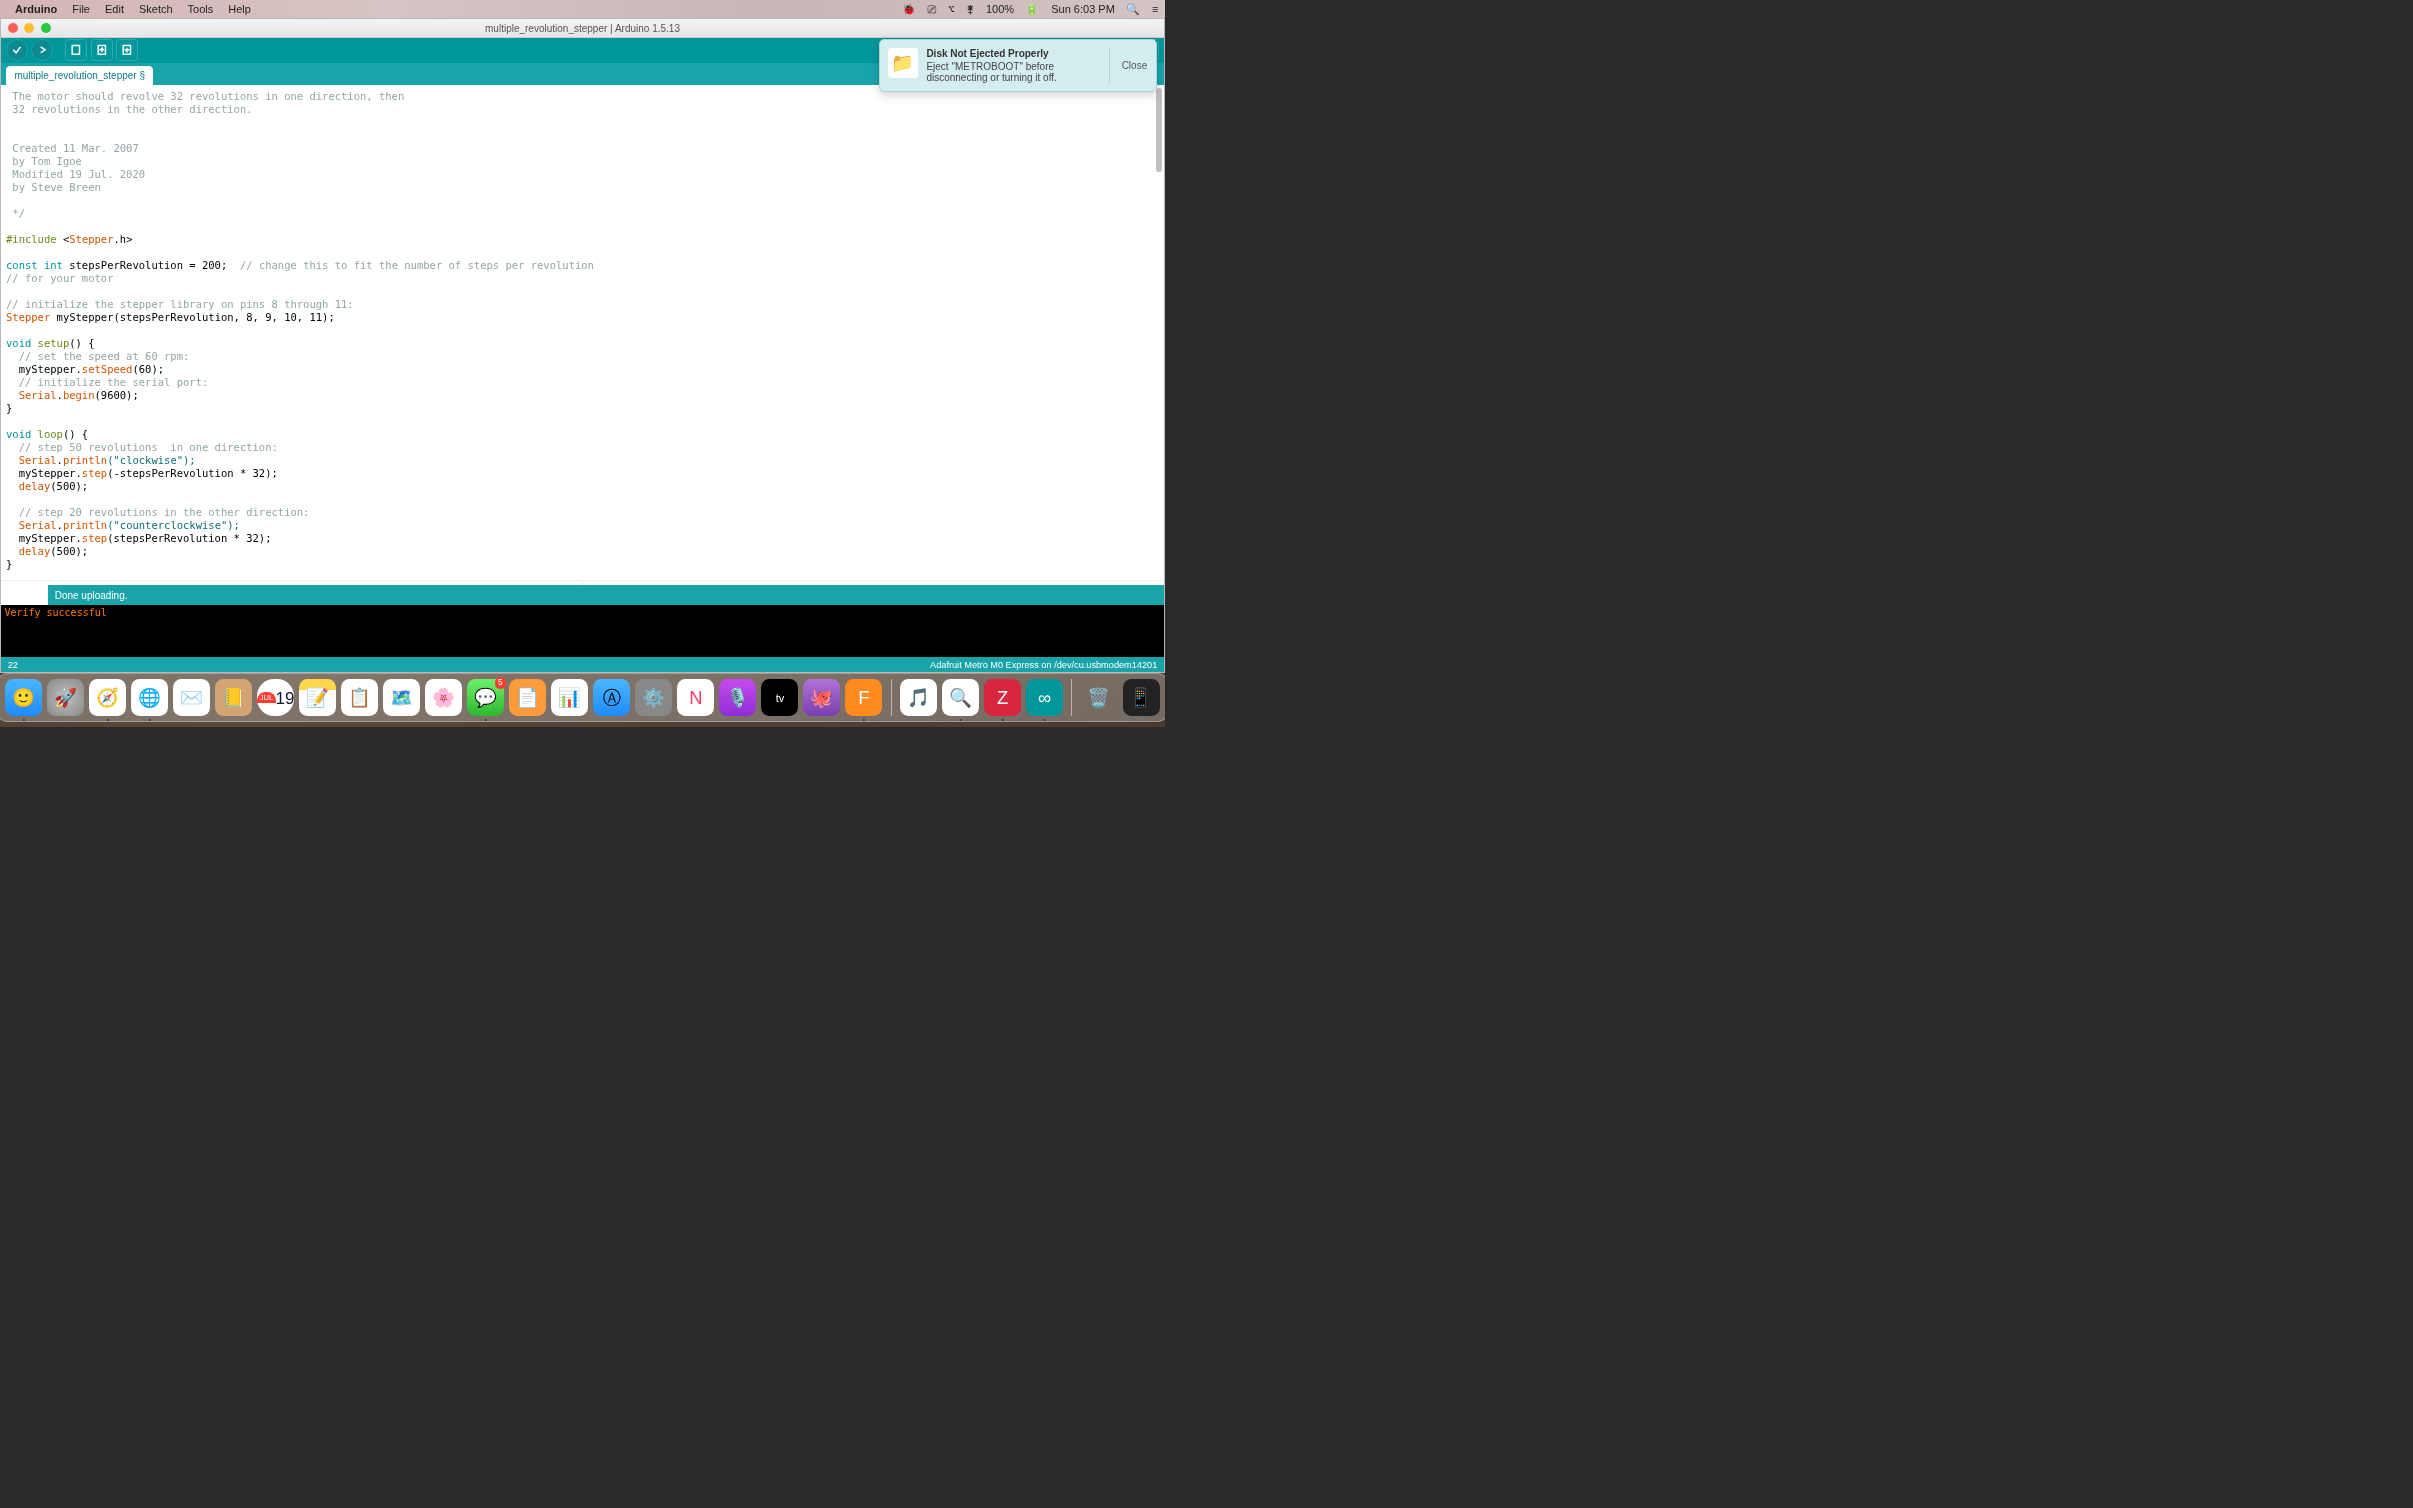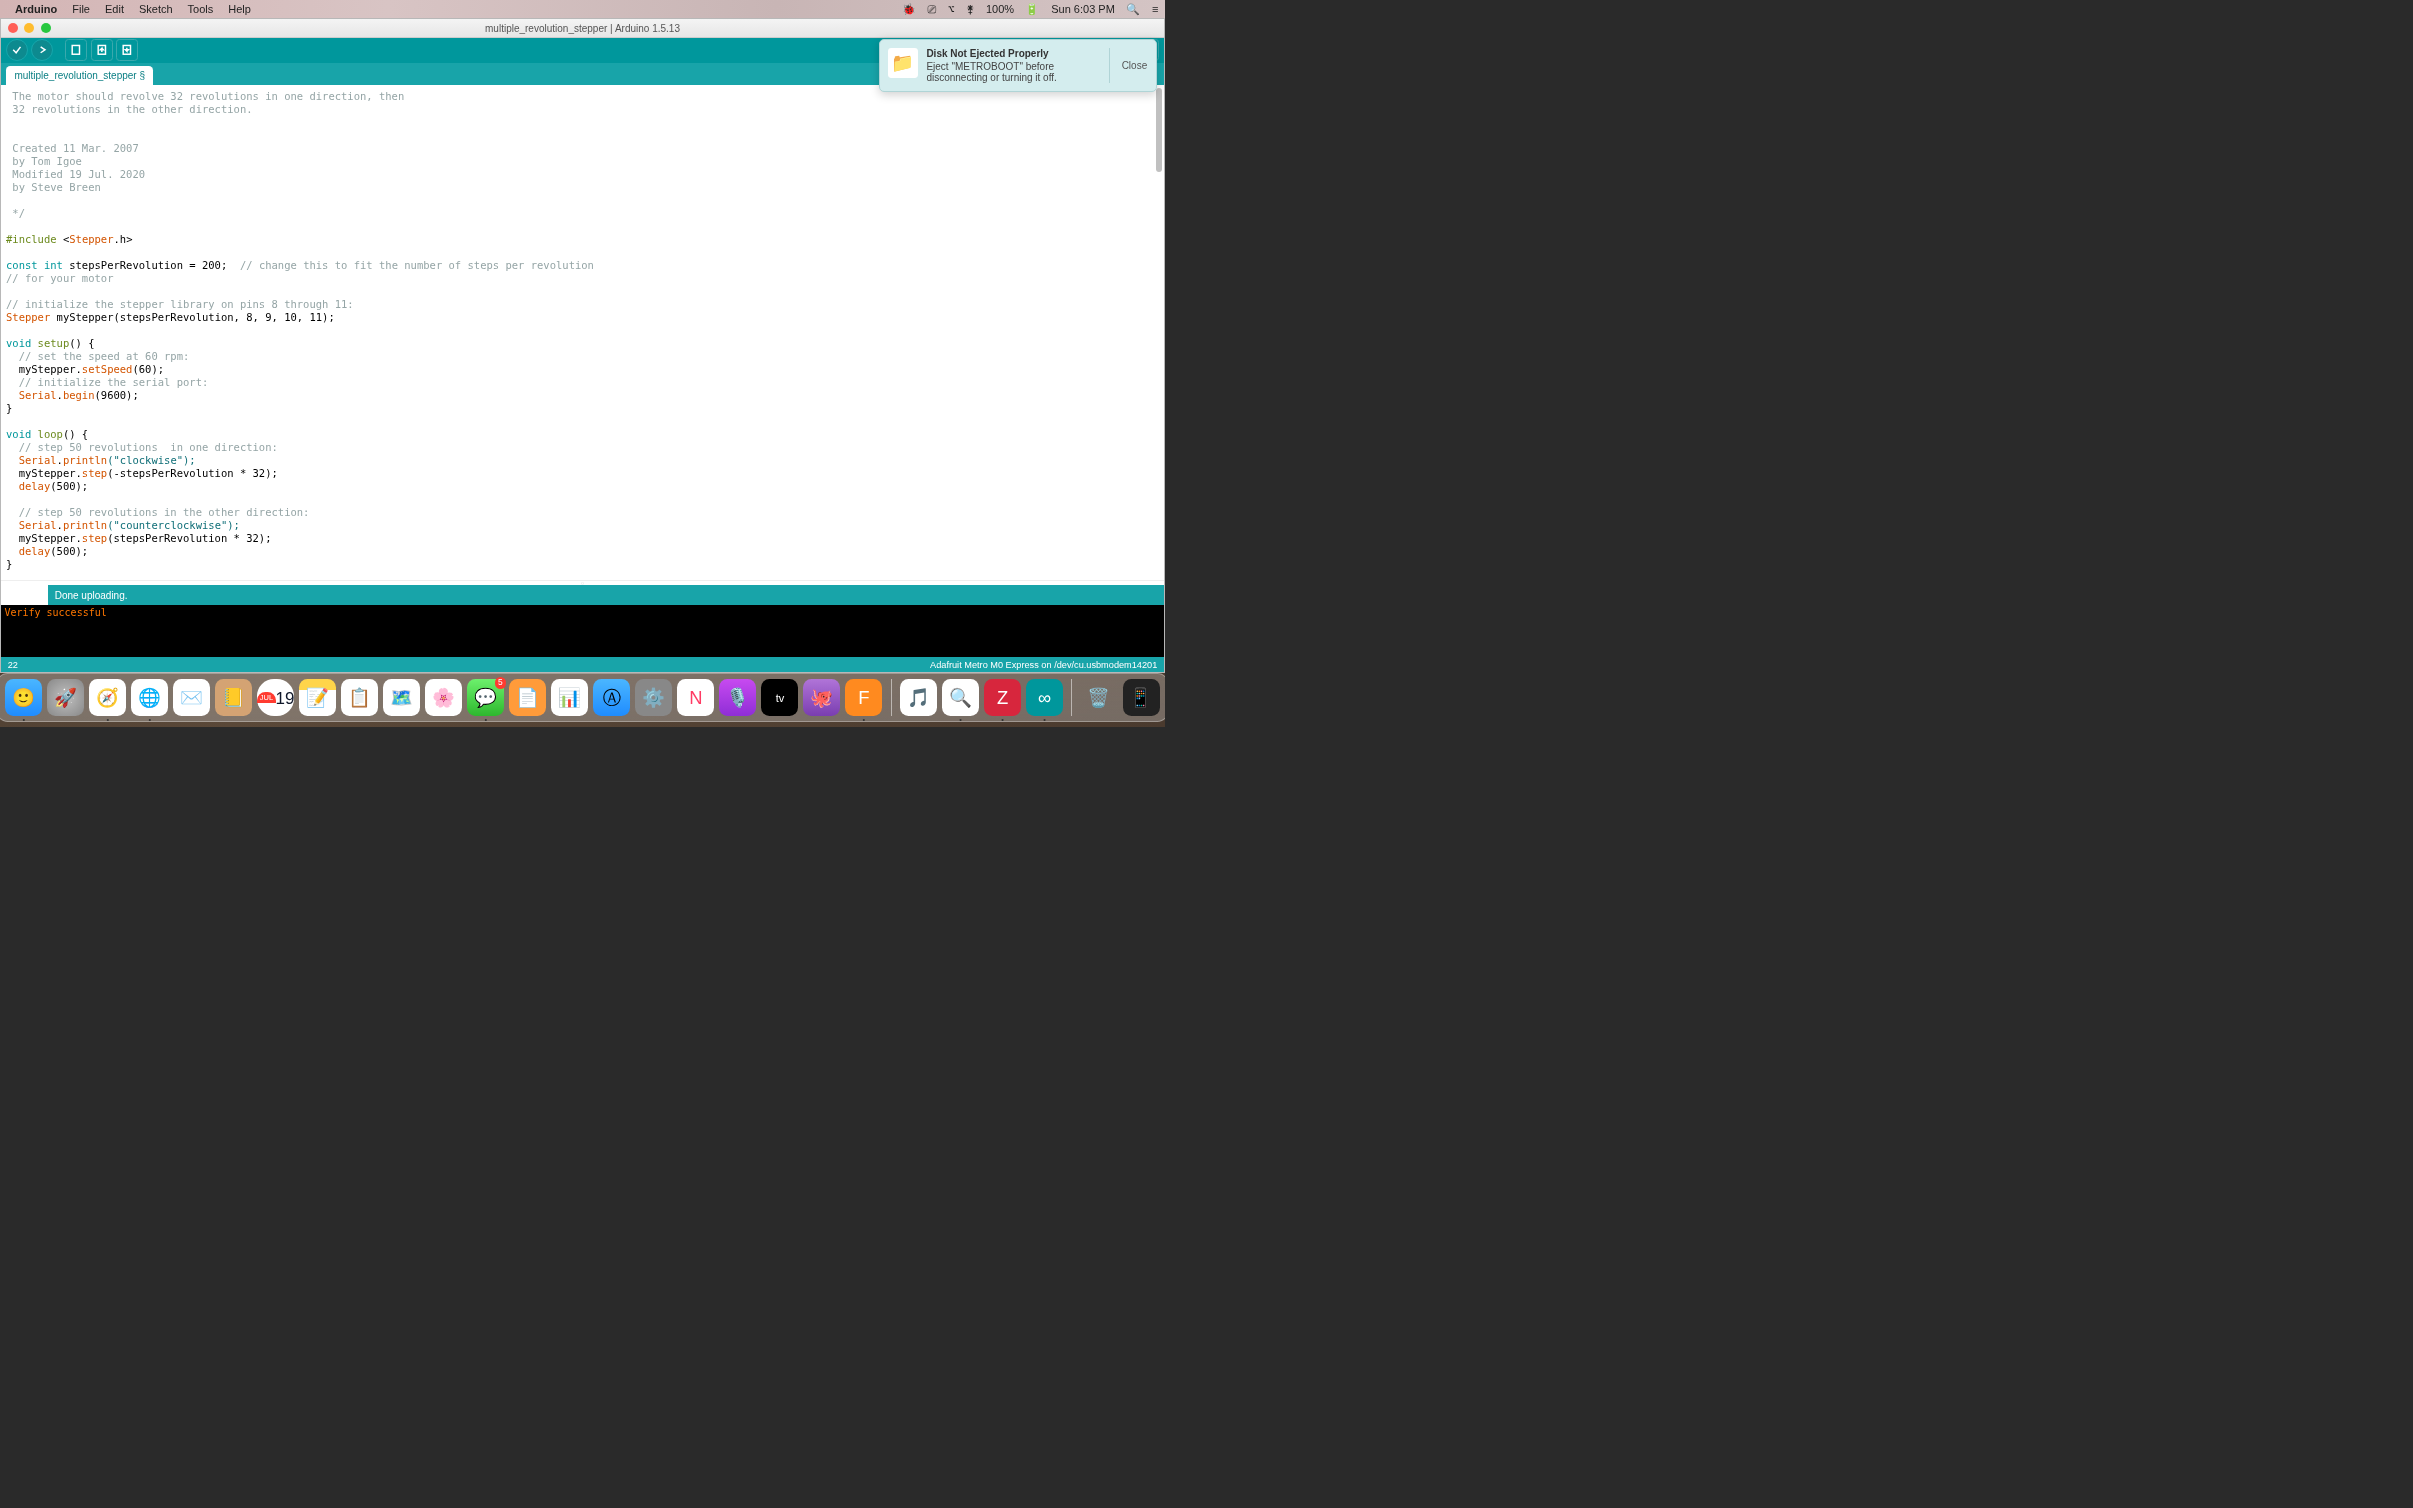--- a/index.html
+++ b/index.html
@@ -176,21 +176,21 @@
 <span class="c-comment">  // initialize the serial port:</span>
 <span class="c-incl">  Serial</span><span class="c-black">.</span><span class="c-incl">begin</span><span class="c-black">(9600);</span>
 <span class="c-black">}</span>
 
 <span class="c-teal">void</span><span class="c-pre"> loop</span><span class="c-black">() {</span>
 <span class="c-comment">  // step 50 revolutions  in one direction:</span>
 <span class="c-incl">  Serial</span><span class="c-black">.</span><span class="c-incl">println</span><span class="c-str">("clockwise");</span>
 <span class="c-black">  myStepper.</span><span class="c-incl">step</span><span class="c-black">(-stepsPerRevolution * 32);</span>
 <span class="c-incl">  delay</span><span class="c-black">(500);</span>
 
-<span class="c-comment">  // step 50 revolutions in the other direction:</span>
+<span class="c-comment">  // step 20 revolutions in the other direction:</span>
 <span class="c-incl">  Serial</span><span class="c-black">.</span><span class="c-incl">println</span><span class="c-str">("counterclockwise");</span>
 <span class="c-black">  myStepper.</span><span class="c-incl">step</span><span class="c-black">(stepsPerRevolution * 32);</span>
 <span class="c-incl">  delay</span><span class="c-black">(500);</span>
 <span class="c-black">}</span></pre>
   </div>
 
   <div class="splitter"></div>
 
   <div class="statusbar">
     <span>Done uploading.</span>

